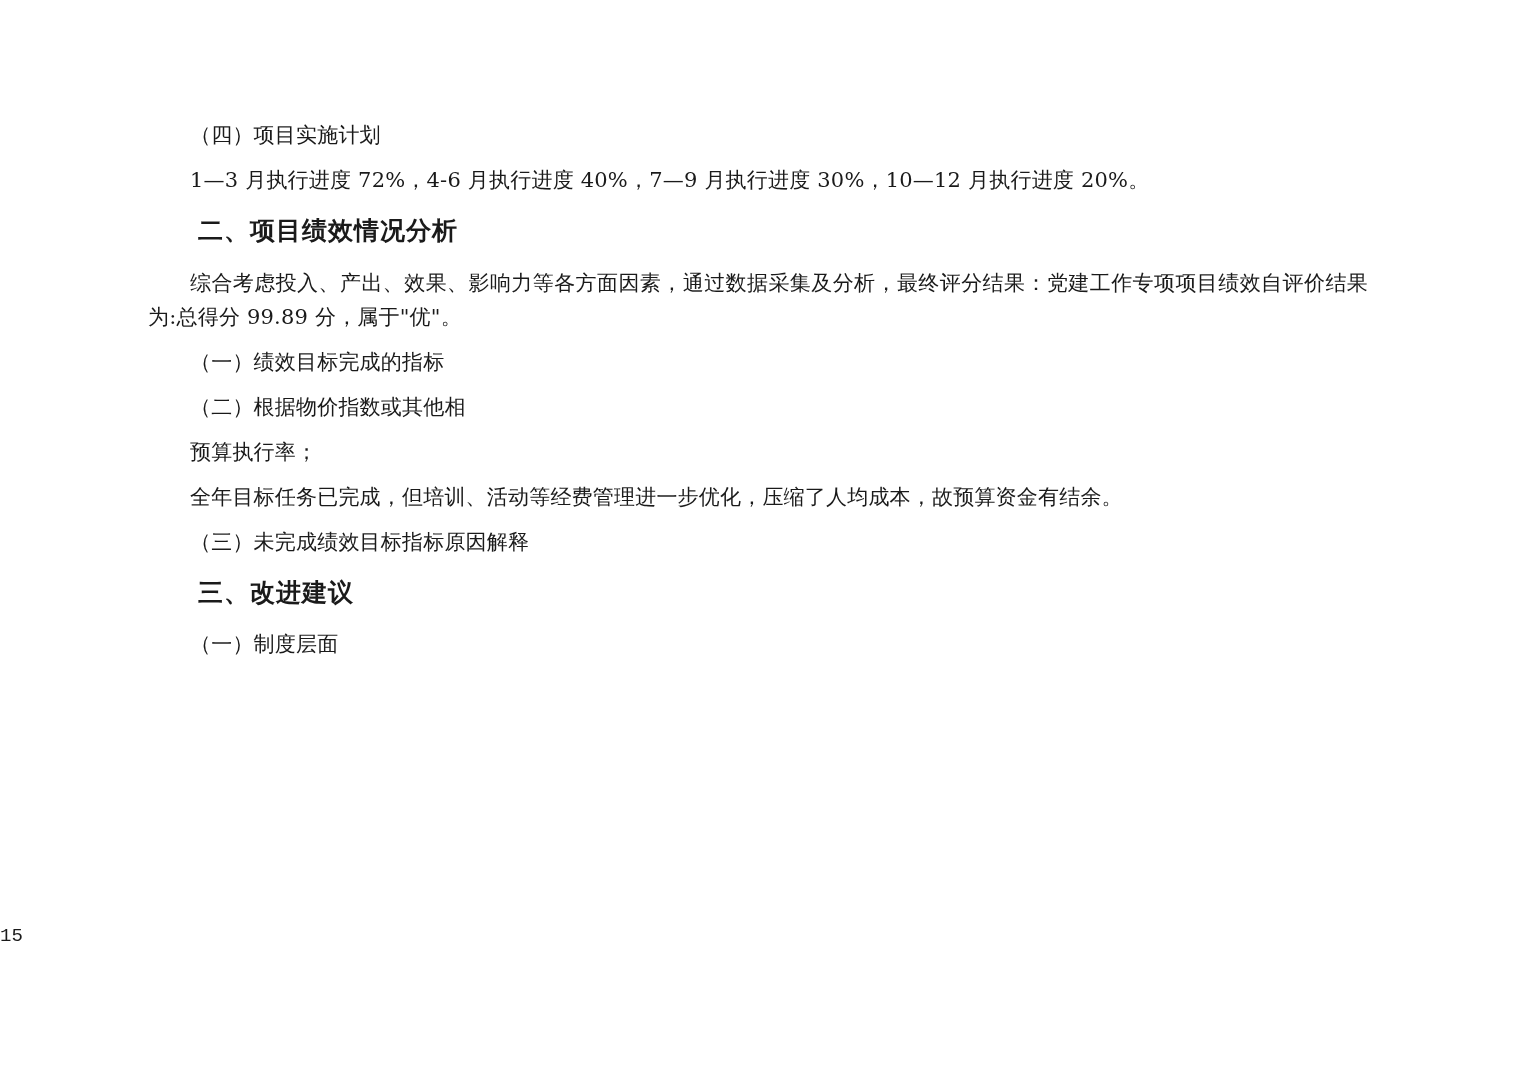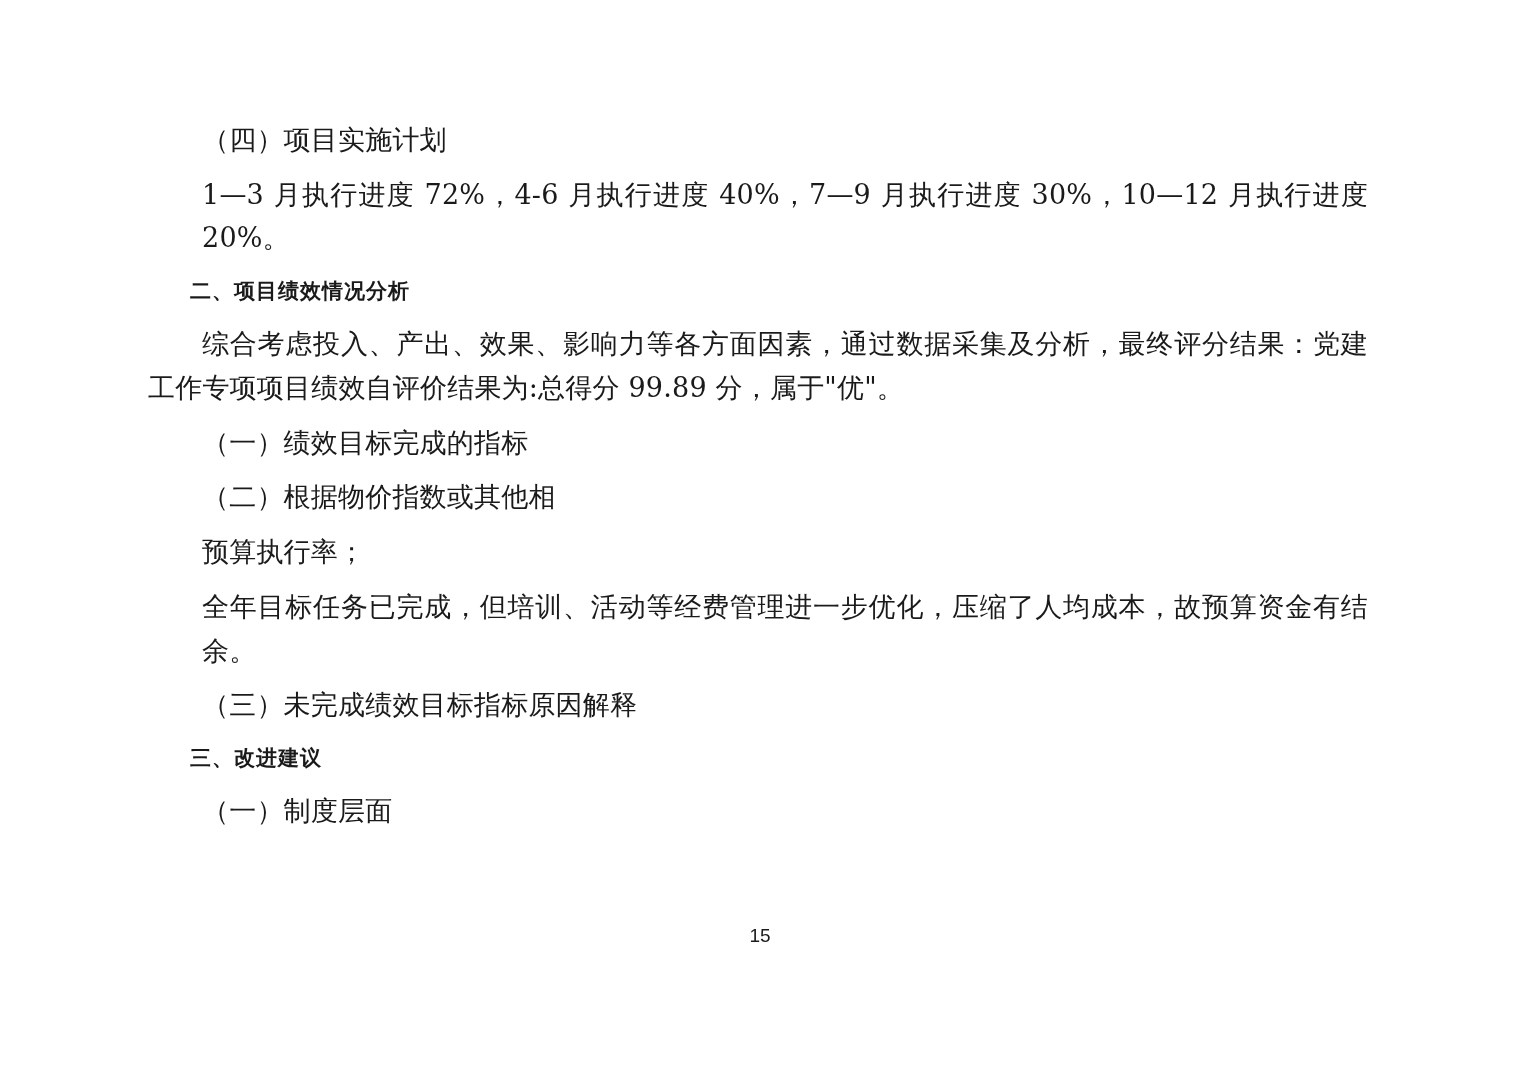--- a/index.html
+++ b/index.html
@@ -22,50 +22,49 @@
     width: 1520px;
     height: 1074px;
     box-sizing: border-box;
     padding: 118px 148px 0 148px;
   }
   .doc-body {
     width: 1220px;
   }
   p {
     margin: 0 0 11px 0;
-    font-size: 27px;
+    font-size: 21px;
     line-height: 1.62;
     text-align: justify;
     text-justify: inter-ideograph;
     letter-spacing: 0.2px;
   }
   p.indent {
     text-indent: 2em;
   }
   p.heading {
     text-indent: 2em;
     font-weight: bold;
     font-family: "DejaVu Sans", "Liberation Sans", sans-serif;
-    font-size: 21px;
+    font-size: 25px;
     margin-top: 14px;
     margin-bottom: 14px;
     letter-spacing: 1px;
   }
   p.sub {
     text-indent: 0;
     padding-left: 2em;
   }
   .page-number {
     position: absolute;
     left: 0;
     right: 0;
     top: 925px;
-    text-align: center;
     font-size: 19px;
-    font-family: Liberation Sans, sans-serif;
+    font-family: Liberation Mono, monospace;
     color: #1a1a1a;
   }
 </style>
 </head>
 <body>
 
 <div class="page">
   <div class="doc-body">
 
     <p class="sub">（四）项目实施计划</p>

